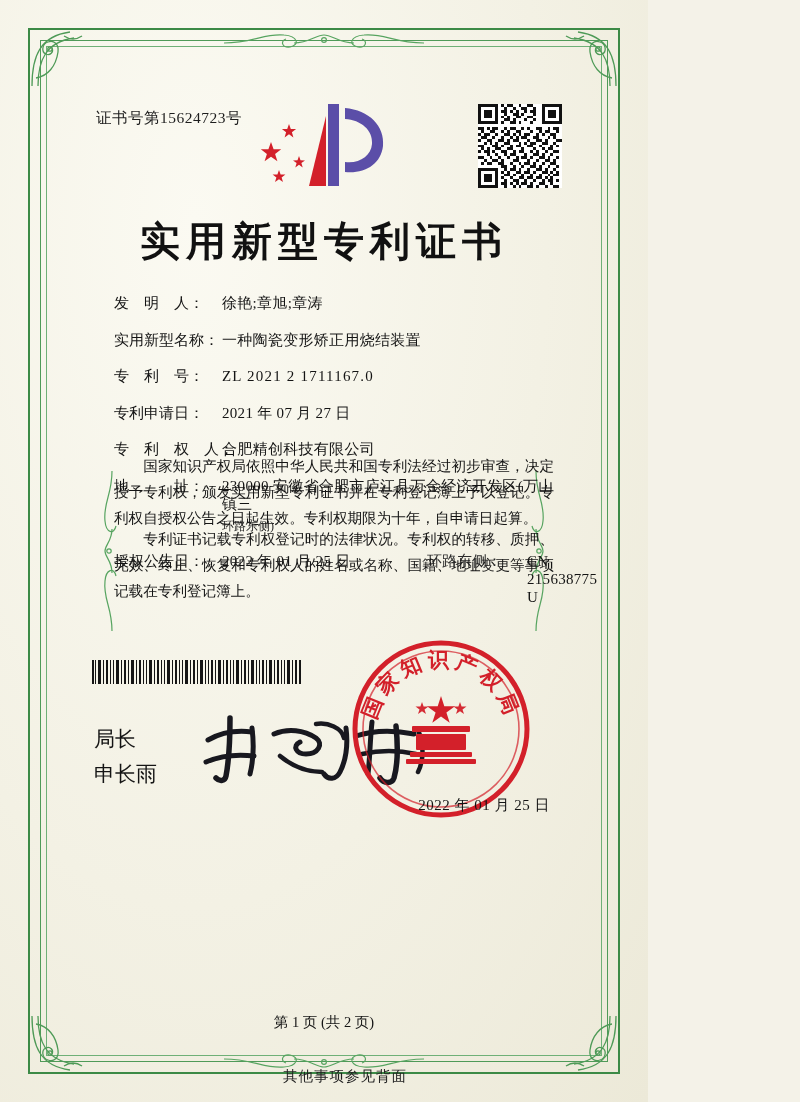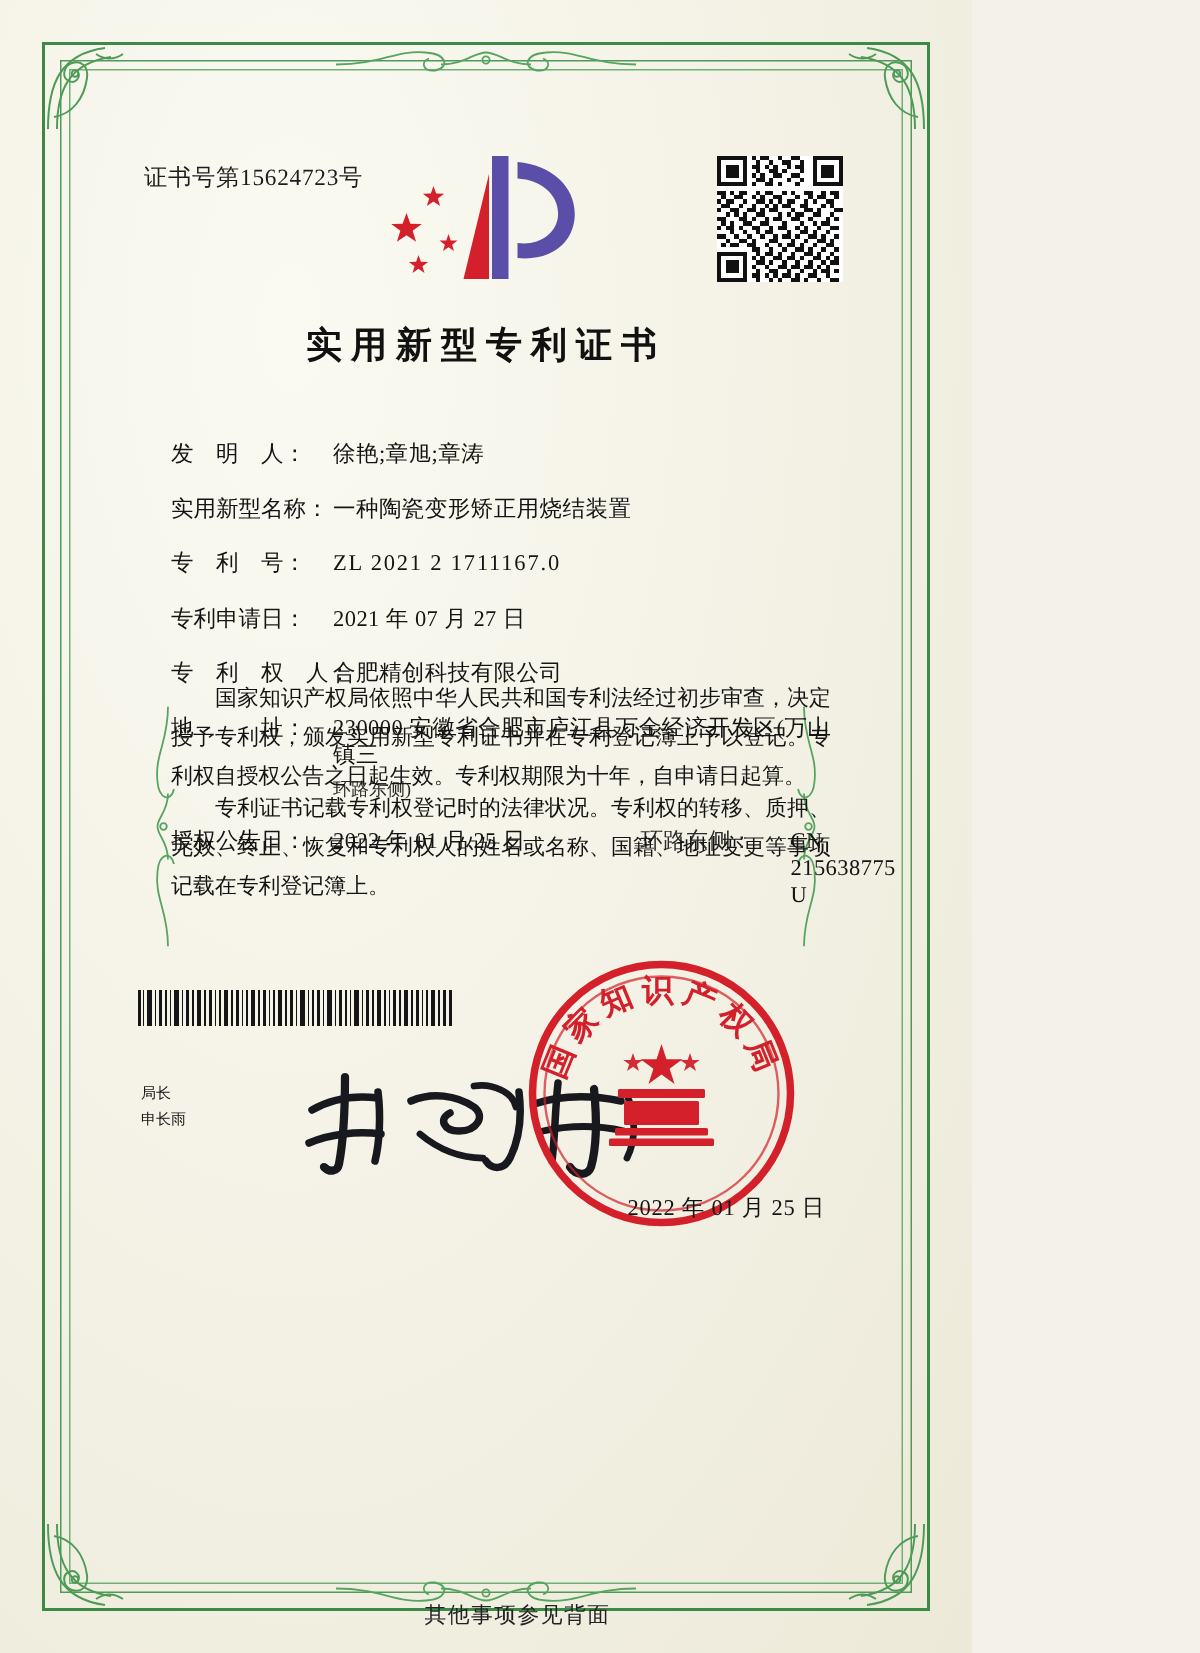--- a/index.html
+++ b/index.html
@@ -98,21 +98,21 @@
     width: 84px;
     height: 84px;
   }
   .qr svg { display:block; }
 
   .title {
     position: absolute;
     left: 0; right: 0;
     top: 152px;
     text-align: center;
-    font-size: 24px;
+    font-size: 40px;
     font-weight: bold;
     letter-spacing: 6px;
     color: #111;
     font-family: "DejaVu Serif", serif;
   }
 
   .fields {
     position: absolute;
     left: 46px;
     right: 20px;
@@ -174,21 +174,21 @@
     width: 210px;
     height: 24px;
   }
   .barcode svg { display: block; }
 
   
   .sig-label {
     position: absolute;
     left: 26px;
     top: 660px;
-    font-size: 10px;
+    font-size: 21px;
     line-height: 1.65;
     color: #141414;
   }
   .sig-hand {
     position: absolute;
     left: 128px;
     top: 648px;
     width: 250px;
     height: 78px;
     color: #18181f;
@@ -724,18 +724,19 @@
           <path id="sealArcTop" d="M 25 95 A 66 66 0 0 1 157 95"></path>
         </defs>
         <text font-family="'DejaVu Serif', serif" font-size="21" font-weight="bold" fill="#d3202a" letter-spacing="5">
           <textPath href="#sealArcTop" startOffset="50%" text-anchor="middle">国家知识产权局</textPath>
         </text>
       </svg>
     </div>
 
     <div class="seal-date">2022 年 01 月 25 日</div>
 
+    <div class="page-no">第 1 页 (共 2 页)</div>
 
   </div>
 
   <div class="footnote">其他事项参见背面</div>
 
 </div>
 
 </body></html>

